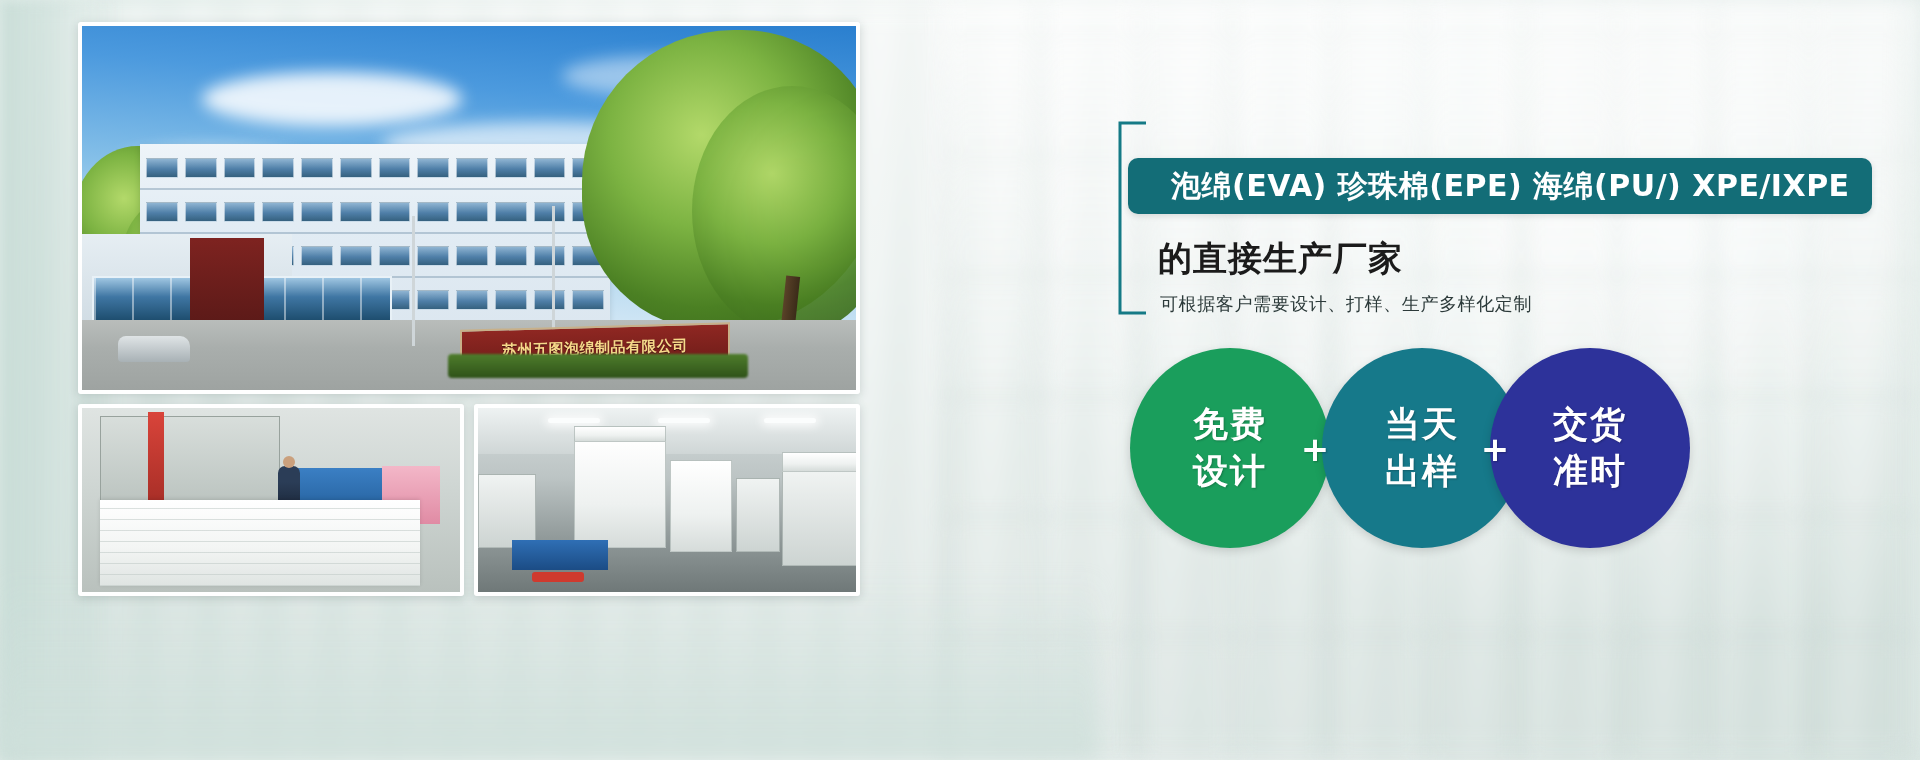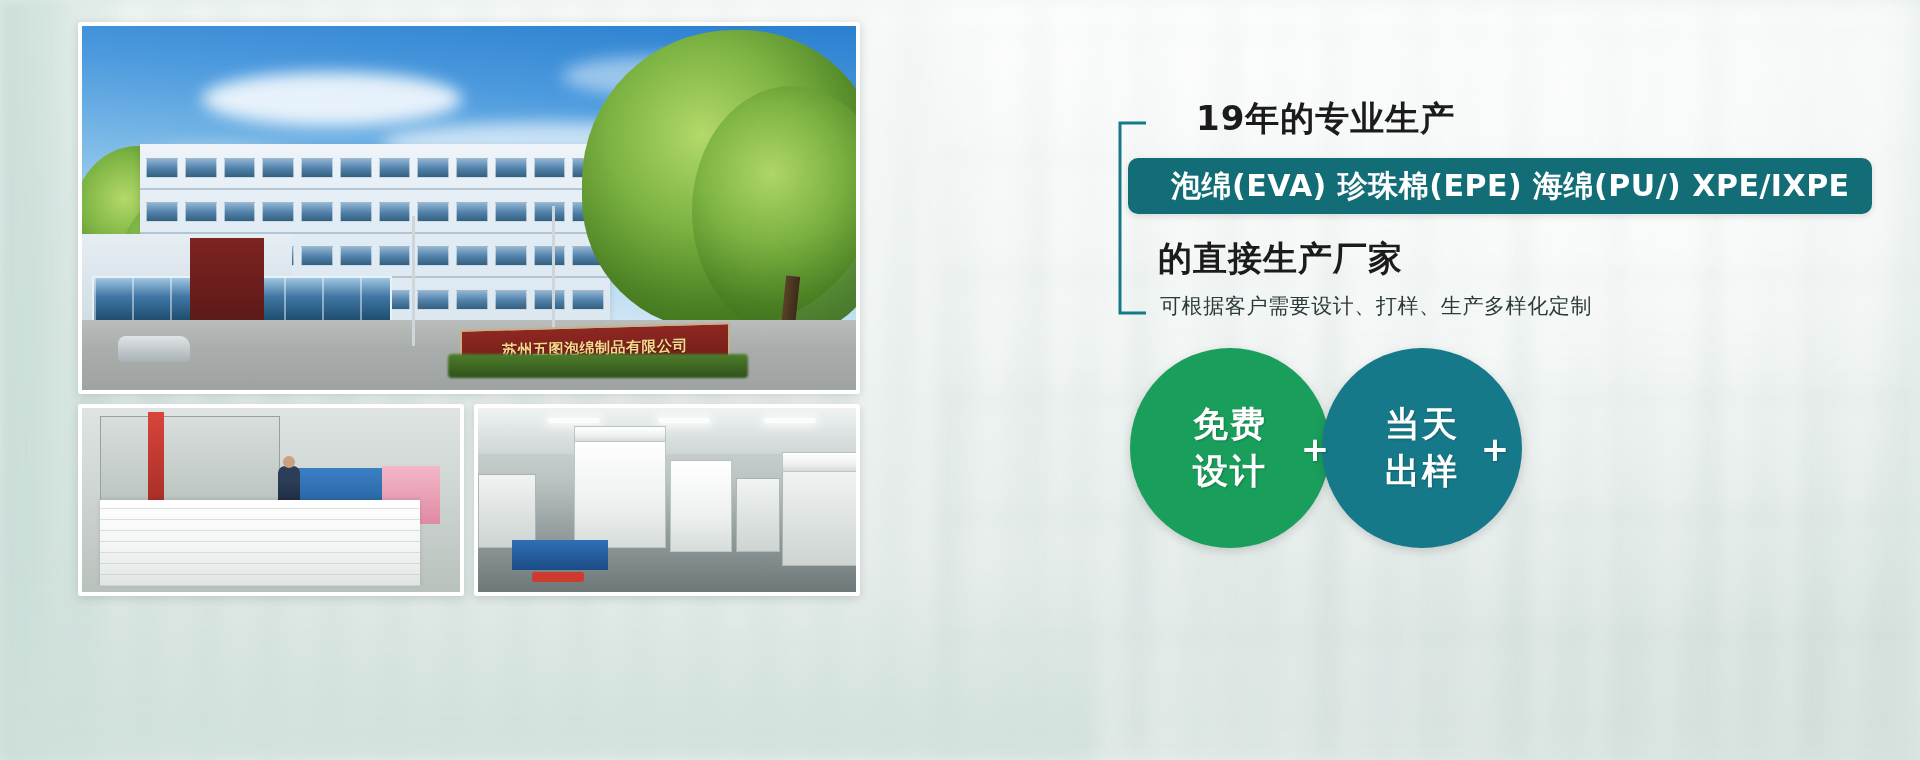--- a/index.html
+++ b/index.html
@@ -266,21 +266,21 @@
 
   .head-line2{
     position:absolute; left:48px; top:140px;
     font-size:34px; font-weight:700; color:#1b1b1b;
     letter-spacing:1px; white-space:nowrap;
     font-family:Liberation Sans, sans-serif;
   }
 
   .subtitle{
     position:absolute; left:50px; top:196px;
-    font-size:21px; color:#2c3a3a; letter-spacing:.6px; white-space:nowrap;
+    font-size:18px; color:#2c3a3a; letter-spacing:.6px; white-space:nowrap;
     font-family:Liberation Mono, monospace;
   }
 
   
   .circles{
     position:absolute; left:20px; top:252px;
     width:620px; height:200px;
   }
   .circle{
     position:absolute; top:0; width:200px; height:200px; border-radius:50%;
@@ -446,21 +446,20 @@
       </div>
     </div>
   </div>
 
   <div class="content">
 
     <svg class="bracket" viewBox="0 0 36 196">
       <path d="M36 3 H10 V193 H36" fill="none" stroke="#157a86" stroke-width="3"></path>
     </svg>
 
-    <div class="head-line">19年的专业生产</div>
 
     <div class="pill">
       <span>泡绵(EVA)  珍珠棉(EPE)  海绵(PU/)   XPE/IXPE</span>
     </div>
 
     <div class="head-line2">的直接生产厂家</div>
 
     <div class="subtitle">可根据客户需要设计、打样、生产多样化定制</div>
 
     <div class="circles">
@@ -469,16 +468,20 @@
         <b>设计</b>
       </div>
       <div class="plus p1">+</div>
 
       <div class="circle c-b">
         <b>当天</b>
         <b>出样</b>
       </div>
       <div class="plus p2">+</div>
 
+      <div class="circle c-c">
+        <b>交货</b>
+        <b>准时</b>
+      </div>
     </div>
   </div>
 
 </div>
 
 </body></html>

